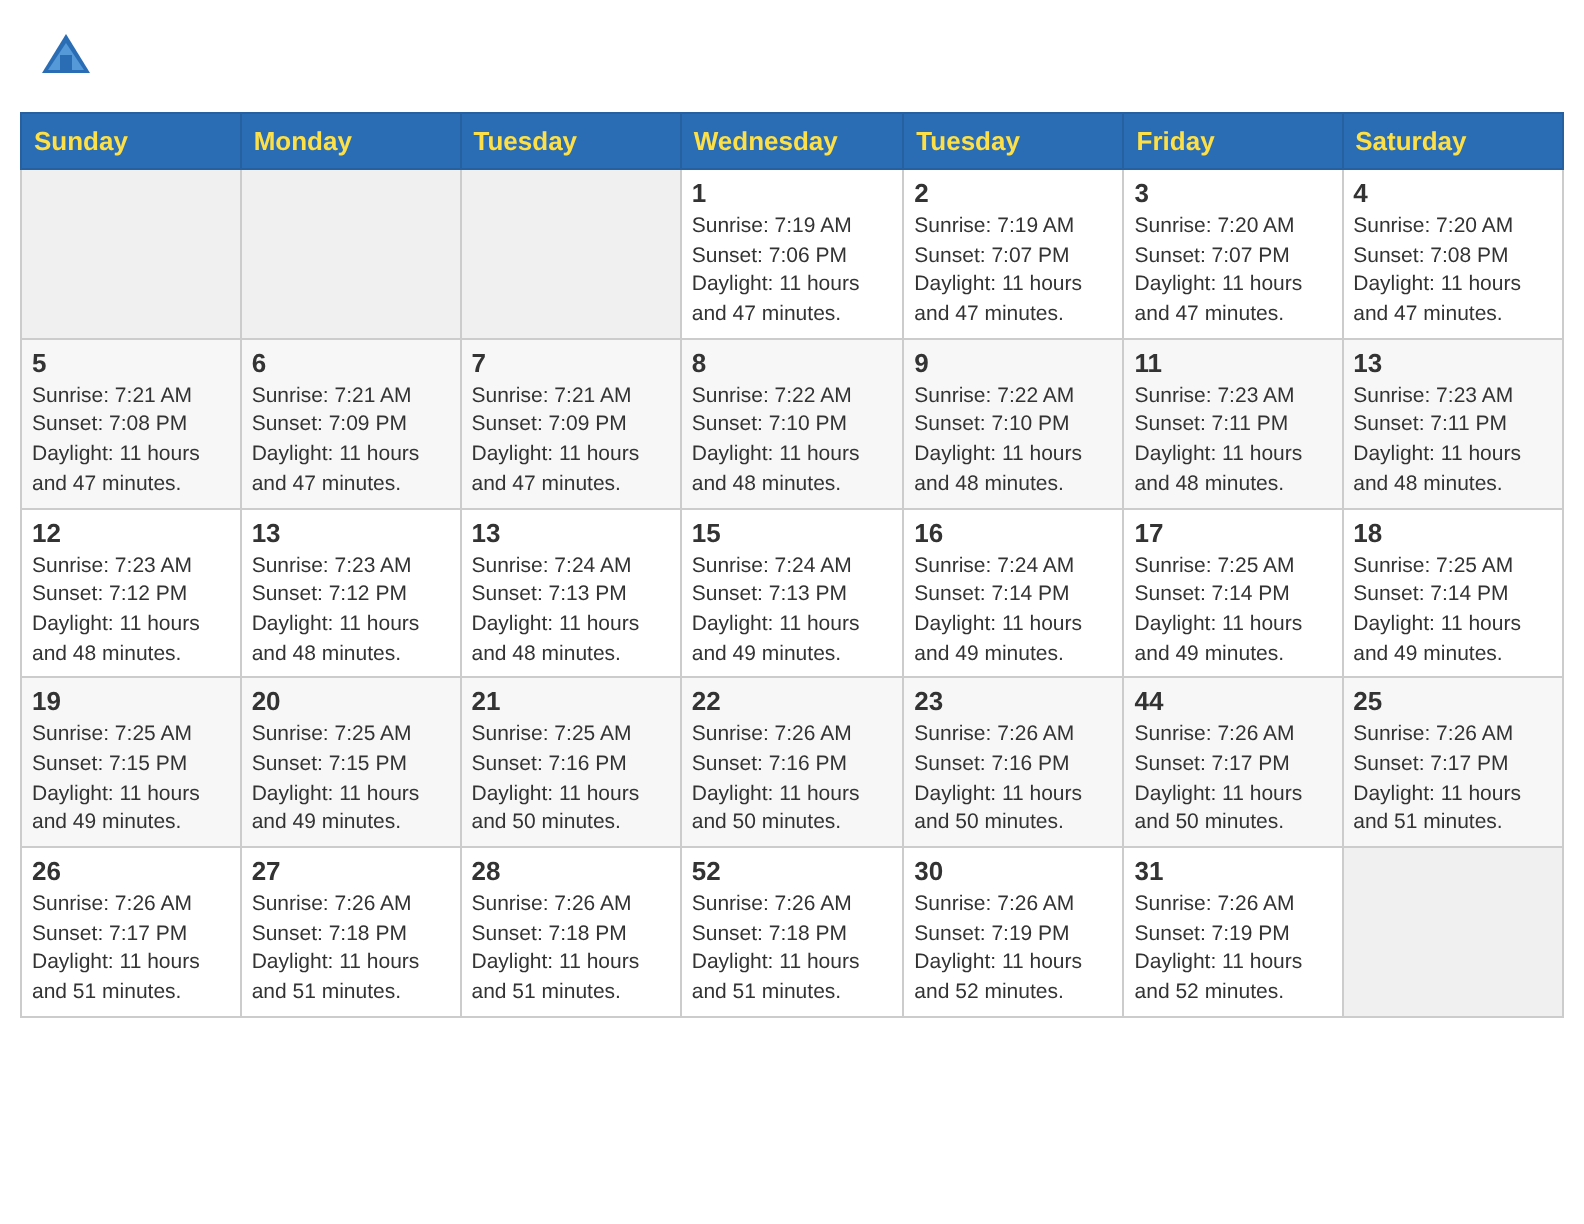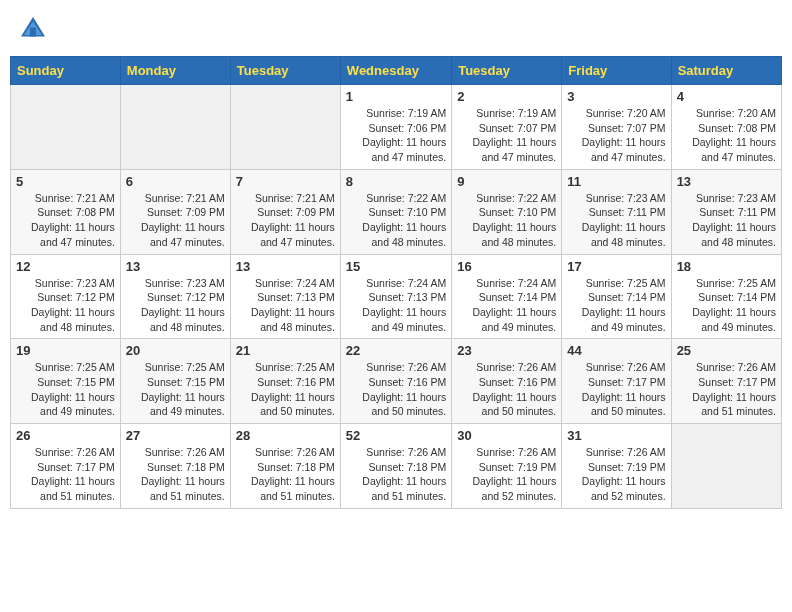--- a/index.html
+++ b/index.html
@@ -80,21 +80,20 @@
       background: #f7f7f7;
     }
     .day-number {
       font-size: 13px;
       font-weight: bold;
       display: block;
       margin-bottom: 2px;
     }
     .day-info {
       line-height: 1.4;
-      text-align: right;
     }
     .empty-cell {
       background: #f0f0f0 !important;
     }
   </style>
 </head>
 <body>
 
 <div class="header">
   <div class="logo">

